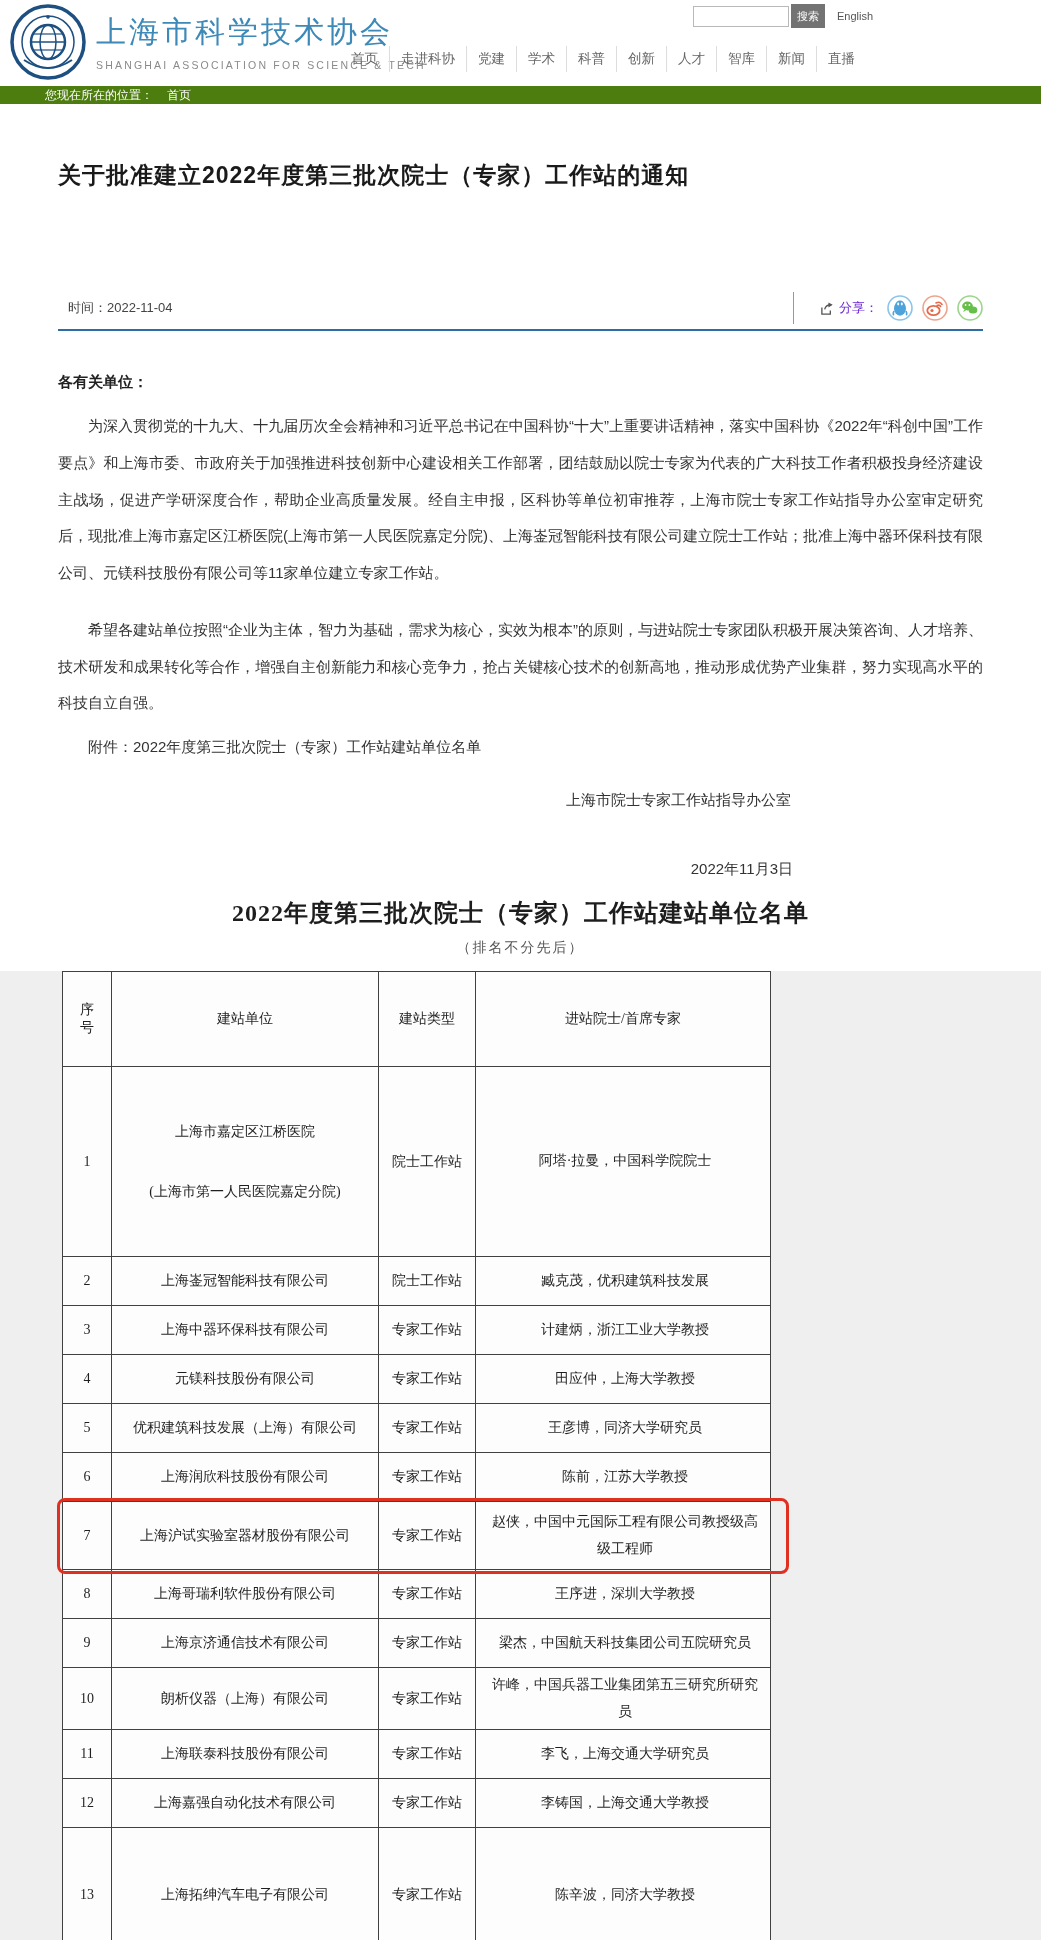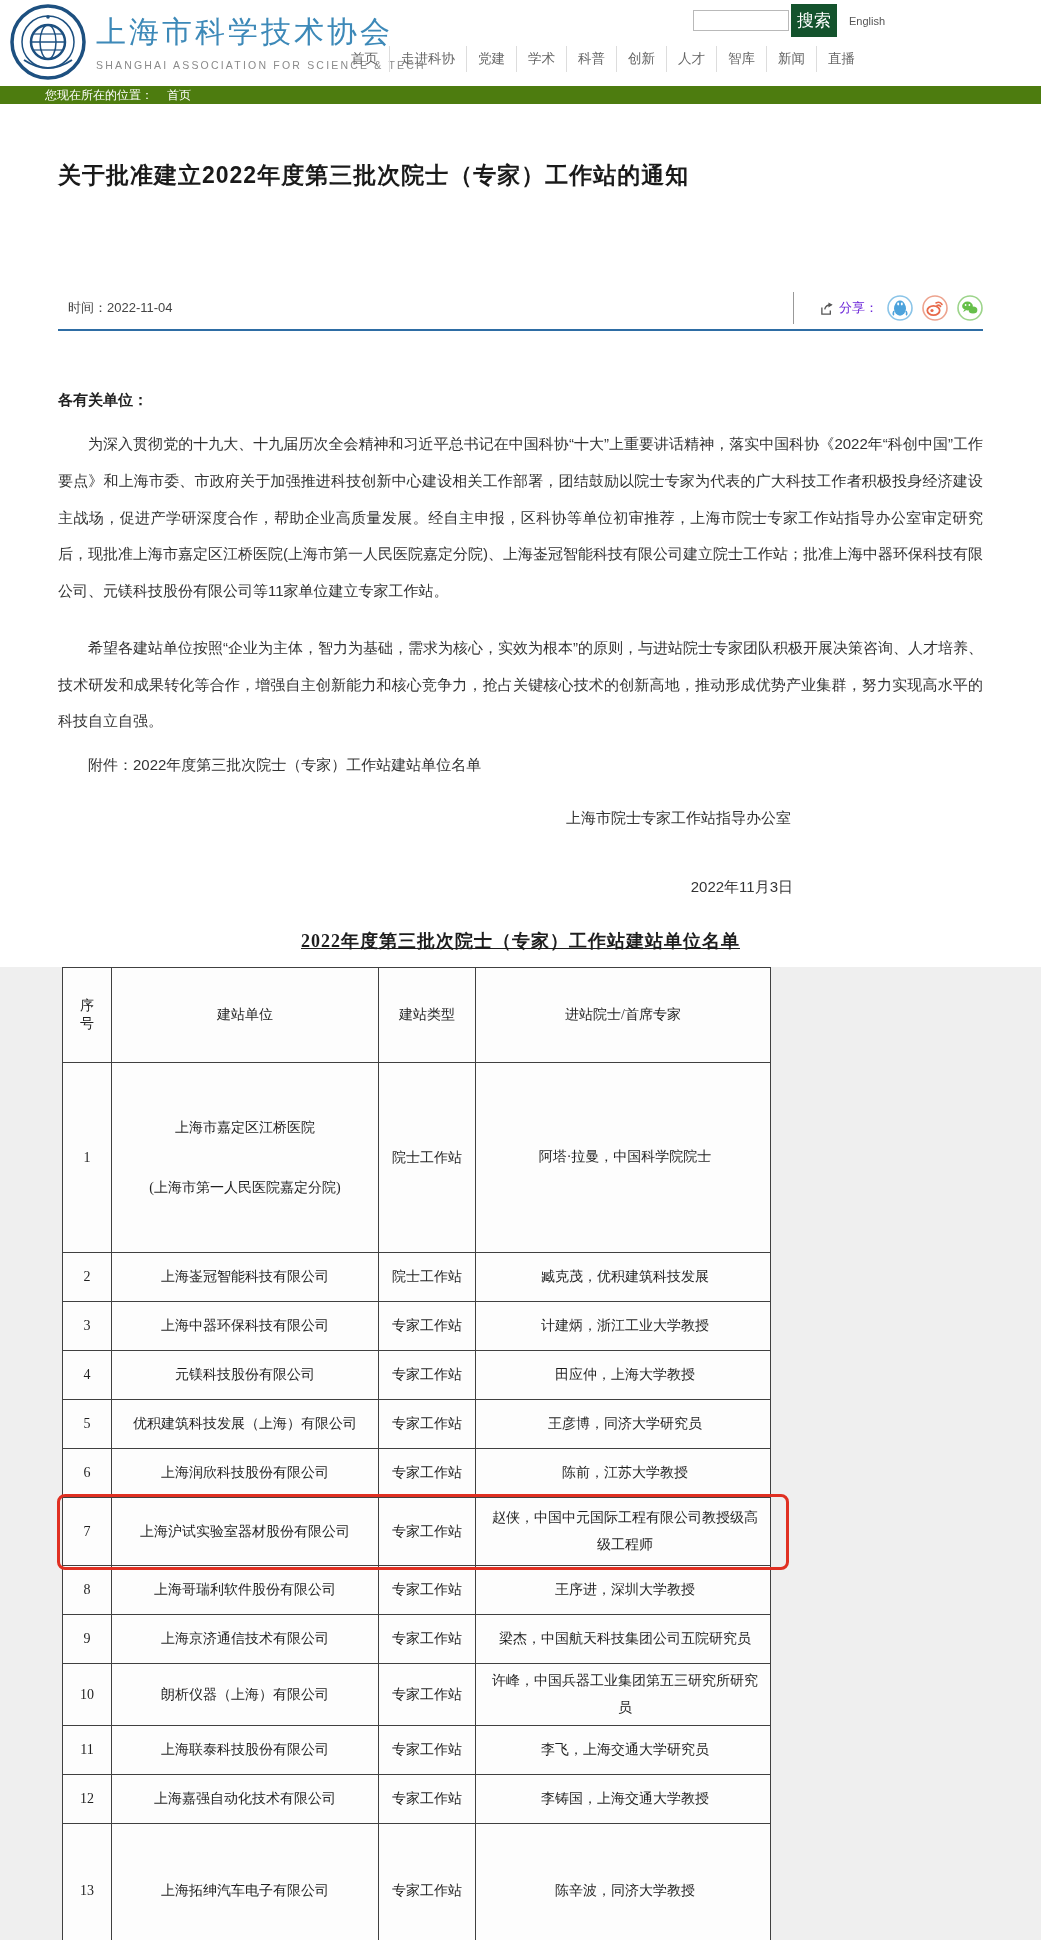--- a/index.html
+++ b/index.html
@@ -9,46 +9,46 @@
     font-family:"Liberation Sans","DejaVu Sans",sans-serif; color:#333;
   }
   
   .site-header { position:relative; height:86px; background:#fff; }
   .logo-wrap { position:absolute; left:10px; top:4px; width:76px; height:76px; }
   .brand { position:absolute; left:96px; top:12px; }
   .brand-cn { font-size:30px; color:#3d89b8; letter-spacing:3px; font-weight:500; }
   .brand-en { font-size:10.5px; color:#8a8a8a; letter-spacing:2.2px; margin-top:6px; }
   .search-zone { position:absolute; left:693px; top:4px; display:flex; align-items:center; }
   .search-input { width:96px; height:21px; border:1px solid #b9b9b9; background:#fff; outline:none; font-size:12px; padding:0 4px; }
-  .search-btn { height:33px; padding:0 6px; margin-left:2px; background:#14532d; color:#fff; border:none; font-size:17px; cursor:pointer; }
+  .search-btn { height:24px; padding:0 6px; margin-left:2px; background:#737373; color:#fff; border:none; font-size:11px; cursor:pointer; }
   .english-link { margin-left:12px; font-size:11px; color:#555; text-decoration:none; }
   .main-nav { position:absolute; left:340px; top:46px; display:flex; align-items:center; }
   .nav-item { font-size:13.5px; color:#666; padding:4px 11px; cursor:pointer; white-space:nowrap; }
   .nav-item + .nav-item { border-left:1px solid #ddd; }
   
   .crumb-bar { height:18px; background:#4d7c0f; color:#fff; font-size:12px; display:flex; align-items:center; padding-left:45px; }
   .crumb-bar a { color:#fff; text-decoration:none; margin-left:14px; }
   
   .article { padding:0 58px; }
   .art-title { font-size:23px; font-weight:bold; color:#1a1a1a; letter-spacing:1px; margin-top:56px; }
   .meta-row { margin-top:102px; display:flex; align-items:center; height:30px; }
   .meta-date { font-size:13px; color:#444; padding-left:10px; }
   .meta-share { margin-left:auto; display:flex; align-items:center; }
   .share-divider { width:1px; height:32px; background:#999; margin-right:26px; }
   .share-label { font-size:13px; color:#6d28d9; display:flex; align-items:center;text-align:right; }
   .share-label svg { margin-right:4px; }
   .share-ic { width:26px; height:26px; margin-left:9px; cursor:pointer; }
   .blue-hr { height:2px; background:#2e6da4; margin-top:6px; }
-  .salutation { margin-top:60px; font-size:15px; font-weight:600; color:#222; }
+  .salutation { margin-top:42px; font-size:15px; font-weight:600; color:#222; }
   .body-p { margin-top:16px; font-size:15px; color:#333; line-height:2.45; text-indent:2em; text-align:justify; }
   .body-p + .body-p { margin-top:20px; }
   .attach-line { margin-top:16px; font-size:15px; color:#333; text-indent:2em; }
   .sig-line { margin-top:34px; font-size:15px; color:#333; text-align:right; padding-right:192px; }
   .sig-date { margin-top:50px; font-size:15px; color:#333; text-align:right; padding-right:190px; }
-  .doc-heading { margin-top:32px; text-align:center; font-family:"Liberation Serif","DejaVu Serif",serif; font-size:18px; font-weight:bold; color:#1d1d1d; letter-spacing:1px;text-decoration:underline; }
+  .doc-heading { margin-top:18px; text-align:center; font-family:"Liberation Serif","DejaVu Serif",serif; font-size:24px; font-weight:bold; color:#1d1d1d; letter-spacing:1px; }
   .doc-subheading { margin-top:10px; text-align:center; font-family:"Liberation Serif","DejaVu Serif",serif; font-size:14px; color:#555; letter-spacing:2px; }
   
   .table-band { position:relative; margin-top:14px; background:#efefef; height:1010px; }
   table.ws { border-collapse:collapse; margin:12px 0 0 62px; background:#fdfdfd; table-layout:fixed; width:708px;
     font-family:"Liberation Serif","DejaVu Serif",serif; font-size:14px; color:#1f1f1f; }
   table.ws th, table.ws td { border:1px solid #404040; vertical-align:middle; }
   table.ws th { font-weight:normal; text-align:center; height:95px; }
   th.col-no { width:49px; white-space:pre-line; }
   th.col-org { width:267px; }
   th.col-type { width:97px; }
@@ -151,20 +151,21 @@
   <div class="blue-hr"></div>
 
   <p class="salutation">各有关单位：</p>
   <p class="body-p">为深入贯彻党的十九大、十九届历次全会精神和习近平总书记在中国科协“十大”上重要讲话精神，落实中国科协《2022年“科创中国”工作要点》和上海市委、市政府关于加强推进科技创新中心建设相关工作部署，团结鼓励以院士专家为代表的广大科技工作者积极投身经济建设主战场，促进产学研深度合作，帮助企业高质量发展。经自主申报，区科协等单位初审推荐，上海市院士专家工作站指导办公室审定研究后，现批准上海市嘉定区江桥医院(上海市第一人民医院嘉定分院)、上海崟冠智能科技有限公司建立院士工作站；批准上海中器环保科技有限公司、元镁科技股份有限公司等11家单位建立专家工作站。</p>
   <p class="body-p">希望各建站单位按照“企业为主体，智力为基础，需求为核心，实效为根本”的原则，与进站院士专家团队积极开展决策咨询、人才培养、技术研发和成果转化等合作，增强自主创新能力和核心竞争力，抢占关键核心技术的创新高地，推动形成优势产业集群，努力实现高水平的科技自立自强。</p>
   <p class="attach-line">附件：2022年度第三批次院士（专家）工作站建站单位名单</p>
   <p class="sig-line">上海市院士专家工作站指导办公室</p>
   <p class="sig-date">2022年11月3日</p>
 
   <h2 class="doc-heading">2022年度第三批次院士（专家）工作站建站单位名单</h2>
+  <div class="doc-subheading">（排名不分先后）</div>
 </main>
 
 <section class="table-band">
   <table class="ws">
     <thead>
       <tr>
         <th class="col-no">序
 号</th>
         <th class="col-org">建站单位</th>
         <th class="col-type">建站类型</th>

